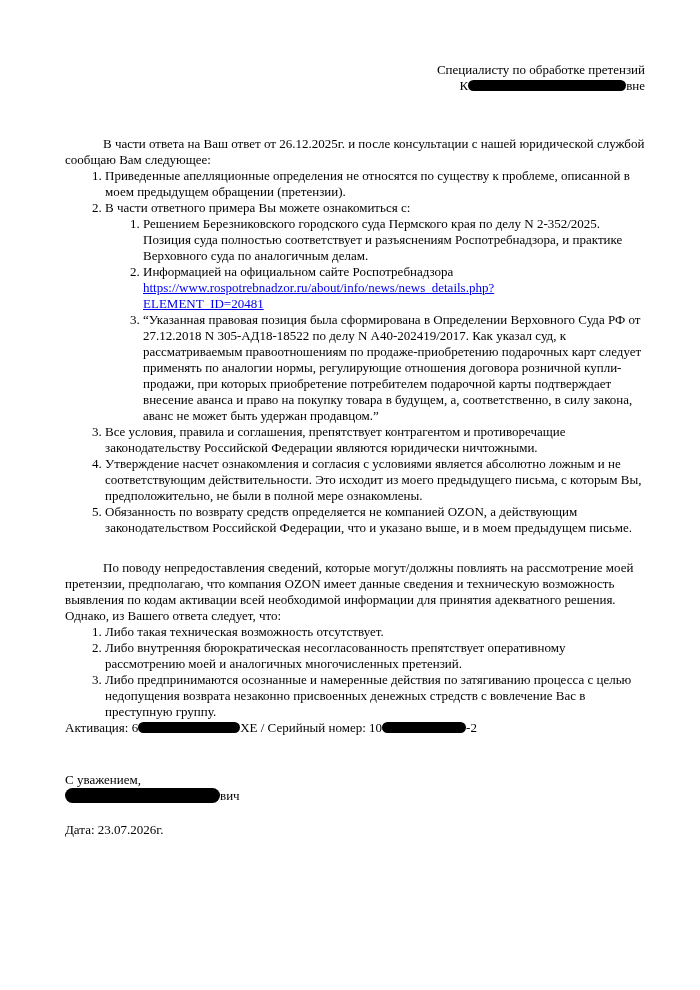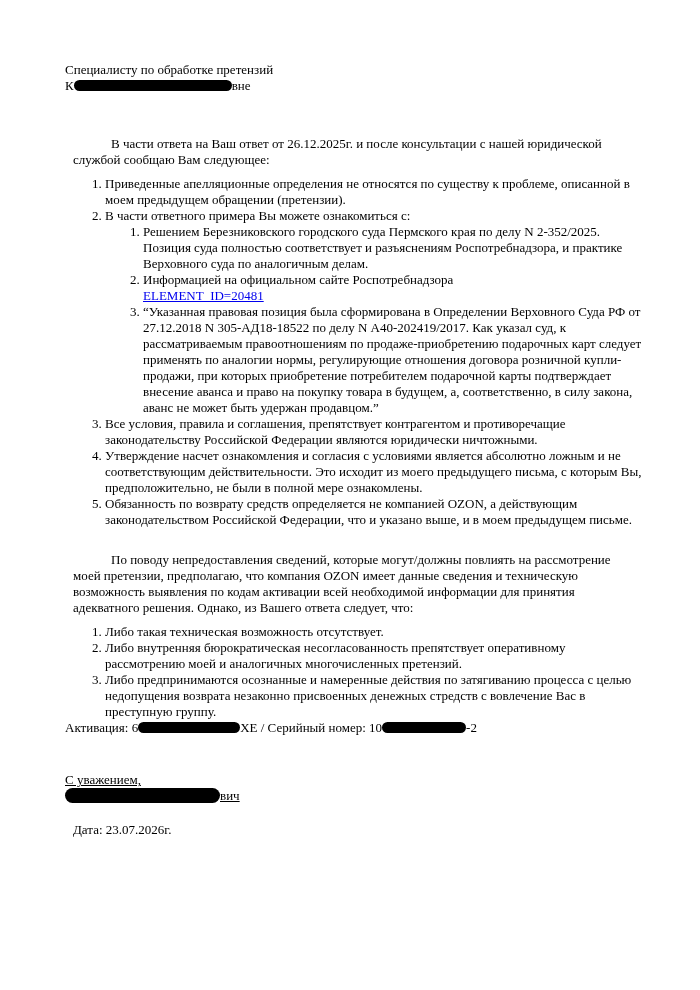--- a/index.html
+++ b/index.html
@@ -9,22 +9,22 @@
     height: 990px;
     box-sizing: border-box;
     background: #ffffff;
     color: #000000;
     font-family: "Liberation Serif", "DejaVu Serif", serif;
     font-size: 13px;
     line-height: 16px;
     padding: 62px 55px 0 65px;
     overflow: hidden;
   }
-  p { margin: 8px; }
-  .recipient-block { margin-bottom: 42px; }
+  p { margin: 0; }
+  .recipient-block { text-align: right; margin-bottom: 42px; }
   .indent { text-indent: 38px; }
   ol { margin: 0; padding: 0 0 0 40px; list-style: decimal; }
   ol.sub-list { padding-left: 38px; }
   li { margin: 0; padding: 0; }
   .para-2 { margin-top: 24px; }
   .closing-line { margin-top: 16px; }
   .doc-link { color: #0000ee; text-decoration: underline; cursor: pointer; }
   .link-line { display: block; }
   .redact {
     display: inline-block;
@@ -32,21 +32,21 @@
     border-radius: 7px;
     vertical-align: -1px;
   }
   .r-recipient { width: 158px; height: 11px; border-radius: 6px; }
   .r-act-1a { width: 102px; height: 11px; }
   .r-act-1b { width: 84px;  height: 11px; }
   .r-act-2a { width: 106px; height: 11px; }
   .r-act-2b { width: 78px;  height: 11px; }
   .r-name   { width: 155px; height: 15px; border-radius: 8px; vertical-align: -3px; }
   .activation-block { margin-top: 0; }
-  .signoff-block { margin-top: 36px; text-decoration: underline; }
+  .signoff-block { margin-top: 36px; }
   .date-line { margin-top: 18px; }
 </style>
 </head>
 <body>
 
 <div class="page">
 
   <div class="recipient-block">
     <div>Специалисту по обработке претензий</div>
     <div><span>К</span><span class="redact r-recipient" style="background: rgb(0, 0, 0);"></span><span>вне</span></div>
@@ -56,20 +56,21 @@
 
   <ol class="main-list">
     <li>Приведенные апелляционные определения не относятся по существу к проблеме, описанной в моем предыдущем обращении (претензии).</li>
     <li>
       <span>В части ответного примера Вы можете ознакомиться с:</span>
       <ol class="sub-list">
         <li>Решением Березниковского городского суда Пермского края по делу N 2-352/2025. Позиция суда полностью соответствует и разъяснениям Роспотребнадзора, и практике Верховного суда по аналогичным делам.</li>
         <li>
           <span>Информацией на официальном сайте Роспотребнадзора</span>
           <a class="doc-link" href="#" style="color: rgb(0, 0, 238);">
+            <span class="link-line">https://www.rospotrebnadzor.ru/about/info/news/news_details.php?</span>
             <span class="link-line">ELEMENT_ID=20481</span>
           </a>
         </li>
         <li>“Указанная правовая позиция была сформирована в Определении Верховного Суда РФ от 27.12.2018 N 305-АД18-18522 по делу N А40-202419/2017.  Как указал суд, к рассматриваемым правоотношениям по продаже-приобретению подарочных карт следует применять по аналогии нормы, регулирующие отношения договора розничной купли-продажи, при которых приобретение потребителем подарочной карты подтверждает внесение аванса и право на покупку товара в будущем, а, соответственно, в силу закона, аванс не может быть удержан продавцом.”</li>
       </ol>
     </li>
     <li>Все условия, правила и соглашения, препятствует контрагентом и противоречащие законодательству Российской Федерации являются юридически ничтожными.</li>
     <li>Утверждение насчет ознакомления и согласия с условиями является абсолютно ложным и не соответствующим действительности. Это исходит из моего предыдущего письма, с которым Вы, предположительно, не были в полной мере ознакомлены.</li>
     <li>Обязанность по возврату средств определяется не компанией OZON, а действующим законодательством Российской Федерации, что и указано выше, и в моем предыдущем письме.</li>
   </ol>

